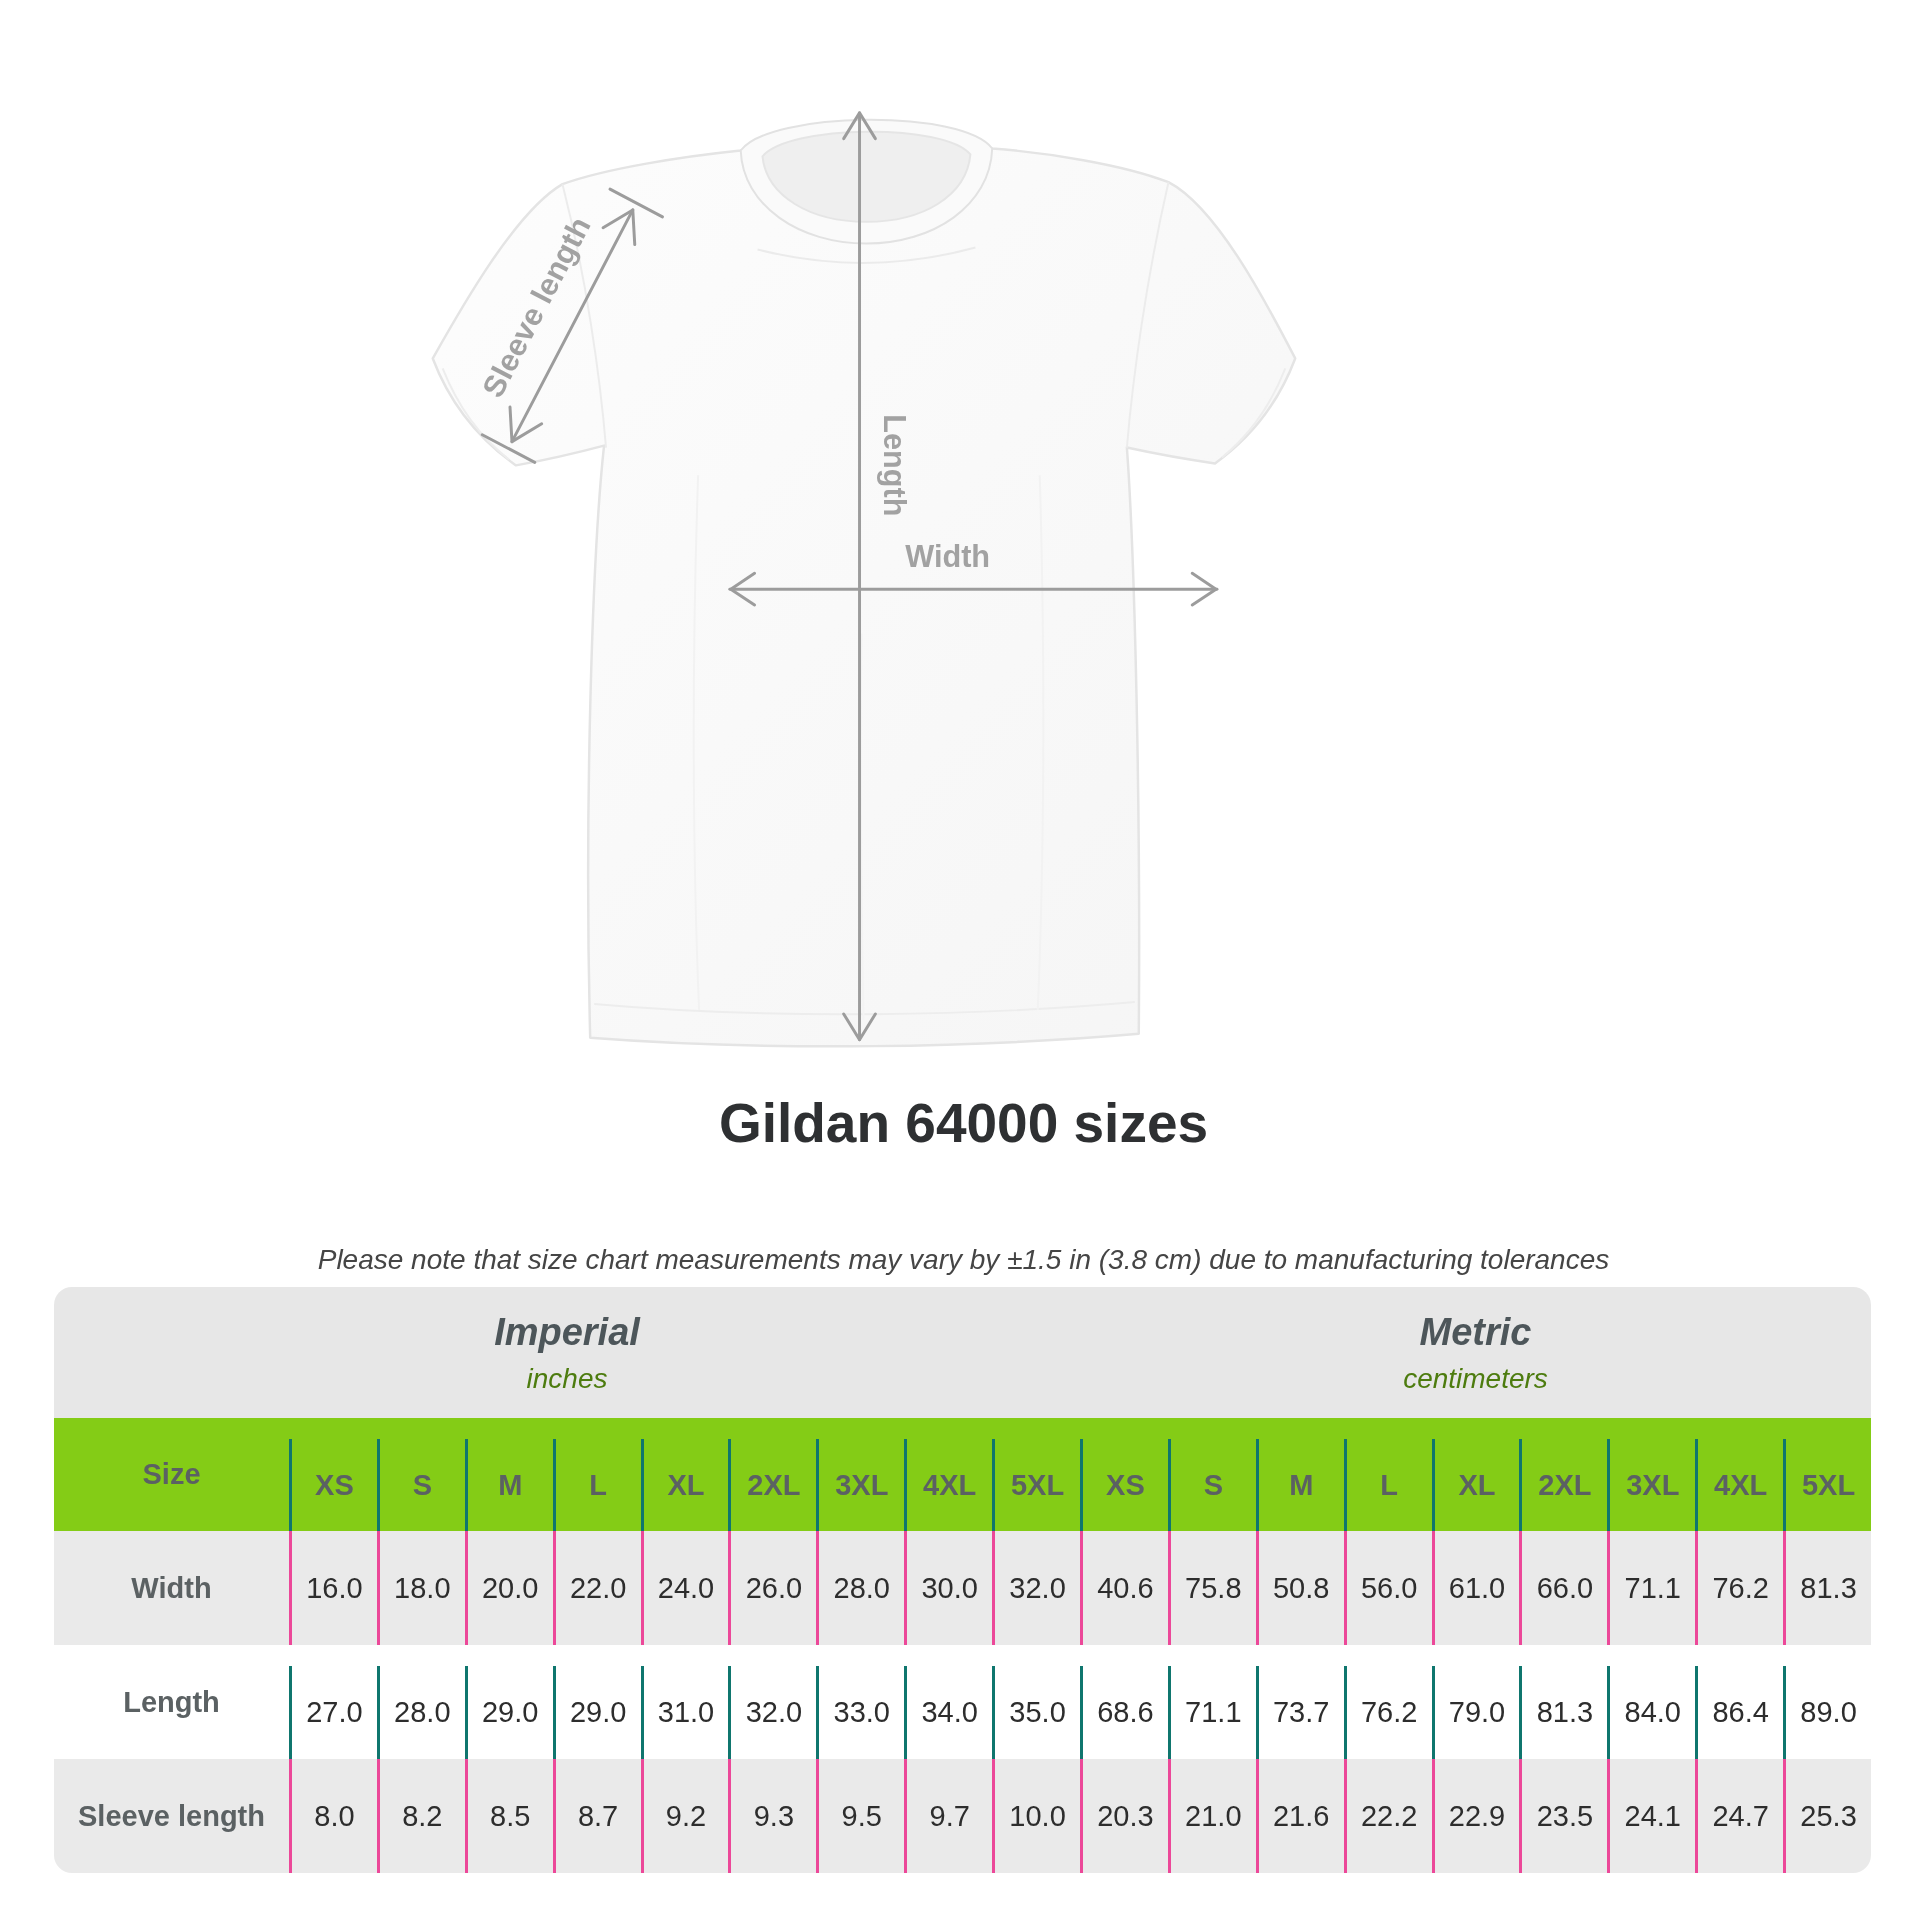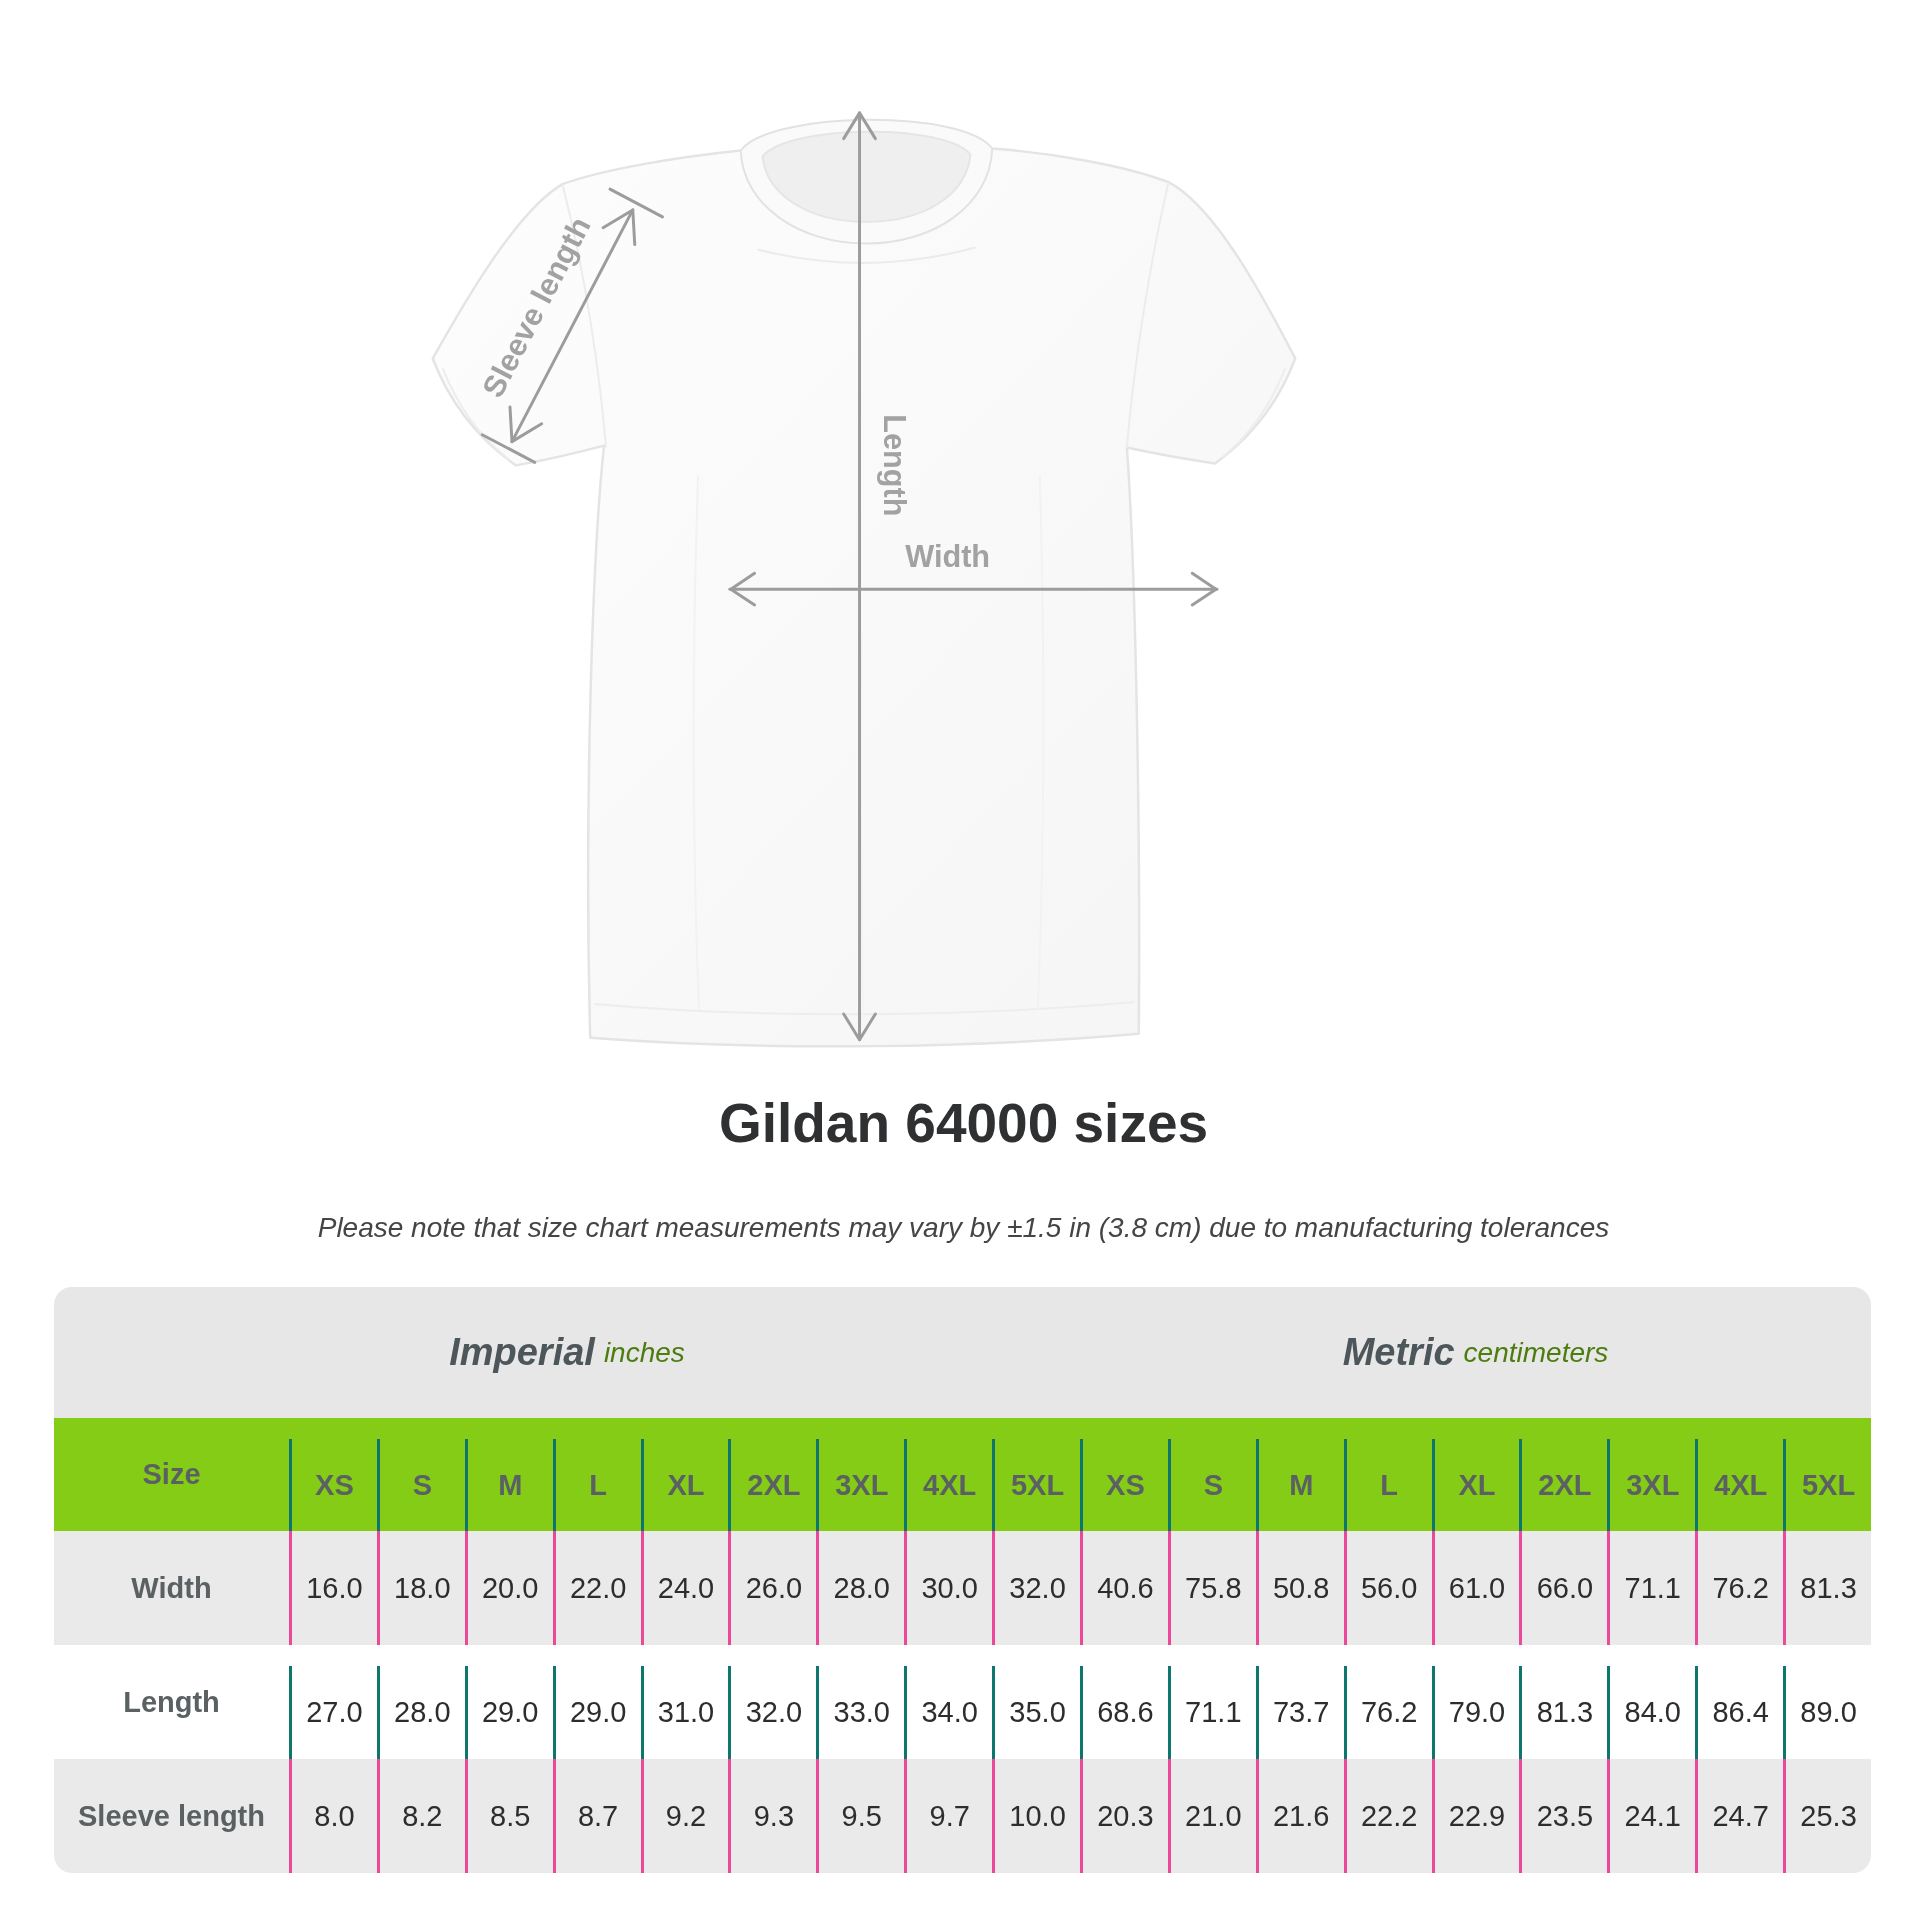--- a/index.html
+++ b/index.html
@@ -5,27 +5,27 @@
   html,body{margin:0;padding:0;background:#ffffff;}
   .page{position:relative;width:1927px;height:1927px;background:#ffffff;overflow:hidden;
         font-family:"Liberation Sans", sans-serif;}
   
   .shirt-wrap{position:absolute;left:0;top:0;width:1927px;height:1109px;}
   .shirt-wrap svg{display:block;width:100%;height:100%;}
   .dim-label{font-family:"Liberation Sans",sans-serif;font-weight:bold;font-size:31px;fill:#a2a2a2;}
   
   .title{position:absolute;left:0;top:1091px;width:100%;text-align:center;
          font-size:55px;font-weight:bold;color:#2e3032;letter-spacing:0px;}
-  .note{position:absolute;left:0;top:1212px;width:100%;text-align:center;
+  .note{position:absolute;left:0;top:1244px;width:100%;text-align:center;
         font-style:italic;font-size:28px;color:#454545;}
   
   .size-table{position:absolute;left:54px;top:1287px;width:1817px;}
   .band{display:grid;grid-template-columns:235px repeat(18,1fr);height:131px;
         background:#e7e7e7;border-radius:18px 18px 0 0;}
-  .bgroup{display:flex;flex-direction:row;align-items:center;justify-content:center;gap:9px;padding-top:0;}
+  .bgroup{display:flex;flex-direction:column;align-items:center;justify-content:center;gap:9px;padding-top:0;}
   .bgroup.imperial{grid-column:1 / 11;}
   .bgroup.metric{grid-column:11 / 20;}
   .blabel{font-size:38px;font-weight:bold;font-style:italic;color:#4d565a;}
   .bunit{font-size:28px;font-style:italic;color:#4d7c0f;}
   .trow{display:grid;grid-template-columns:235px repeat(18,1fr);}
   .r-size{height:113px;background:#84cc16;}
   .r-data{height:114px;}
   .r-white{background:#ffffff;}
   .r-gray{background:#eaeaea;}
   .r-last{border-radius:0 0 18px 18px;}

